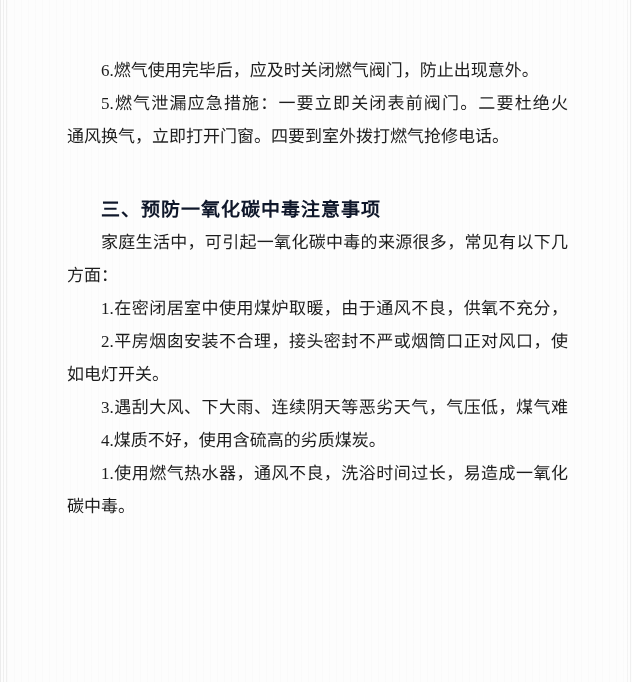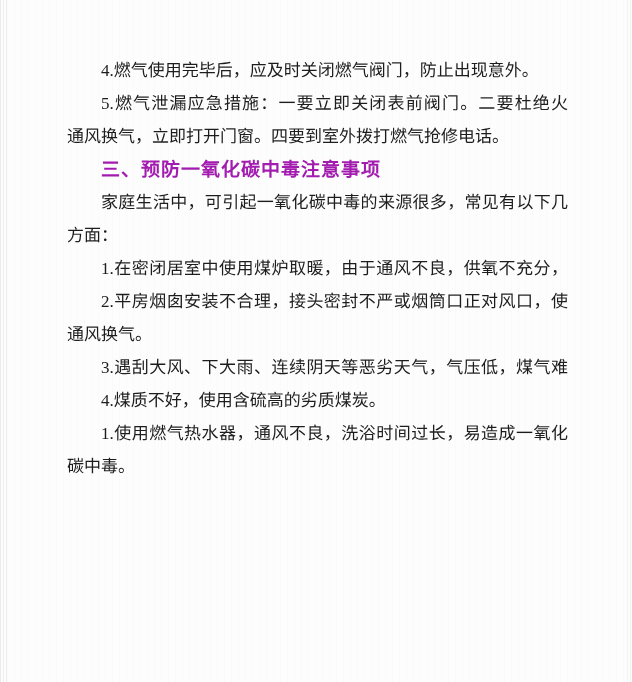--- a/index.html
+++ b/index.html
@@ -61,39 +61,40 @@
     text-justify: inter-character;
   }
   .ln.indent {
     padding-left: 34px;
   }
   .ln.heading {
     font-family: "Liberation Sans", "DejaVu Sans", sans-serif;
     font-weight: 700;
     font-size: 19px;
     letter-spacing: 1px;
-    color: #a21caf;
+    color: #0f172a;
+    margin-top: 40px;
   }
 </style>
 </head>
 <body>
 
 <div class="page">
   <div class="scan-texture"></div>
   <div class="edge-streak-left"></div>
   <div class="edge-streak-right"></div>
 
   <div class="content">
-    <div class="ln indent">4.燃气使用完毕后，应及时关闭燃气阀门，防止出现意外。</div>
+    <div class="ln indent">6.燃气使用完毕后，应及时关闭燃气阀门，防止出现意外。</div>
     <div class="ln indent just">5.燃气泄漏应急措施：一要立即关闭表前阀门。二要杜绝火</div>
     <div class="ln">通风换气，立即打开门窗。四要到室外拨打燃气抢修电话。</div>
     <div class="ln indent heading">三、预防一氧化碳中毒注意事项</div>
     <div class="ln indent just">家庭生活中，可引起一氧化碳中毒的来源很多，常见有以下几</div>
     <div class="ln">方面：</div>
     <div class="ln indent just">1.在密闭居室中使用煤炉取暖，由于通风不良，供氧不充分，</div>
     <div class="ln indent just">2.平房烟囱安装不合理，接头密封不严或烟筒口正对风口，使</div>
-    <div class="ln">通风换气。</div>
+    <div class="ln">如电灯开关。</div>
     <div class="ln indent just">3.遇刮大风、下大雨、连续阴天等恶劣天气，气压低，煤气难以</div>
     <div class="ln indent">4.煤质不好，使用含硫高的劣质煤炭。</div>
     <div class="ln indent just">1.使用燃气热水器，通风不良，洗浴时间过长，易造成一氧化</div>
     <div class="ln">碳中毒。</div>
   </div>
 </div>
 
 </body></html>

